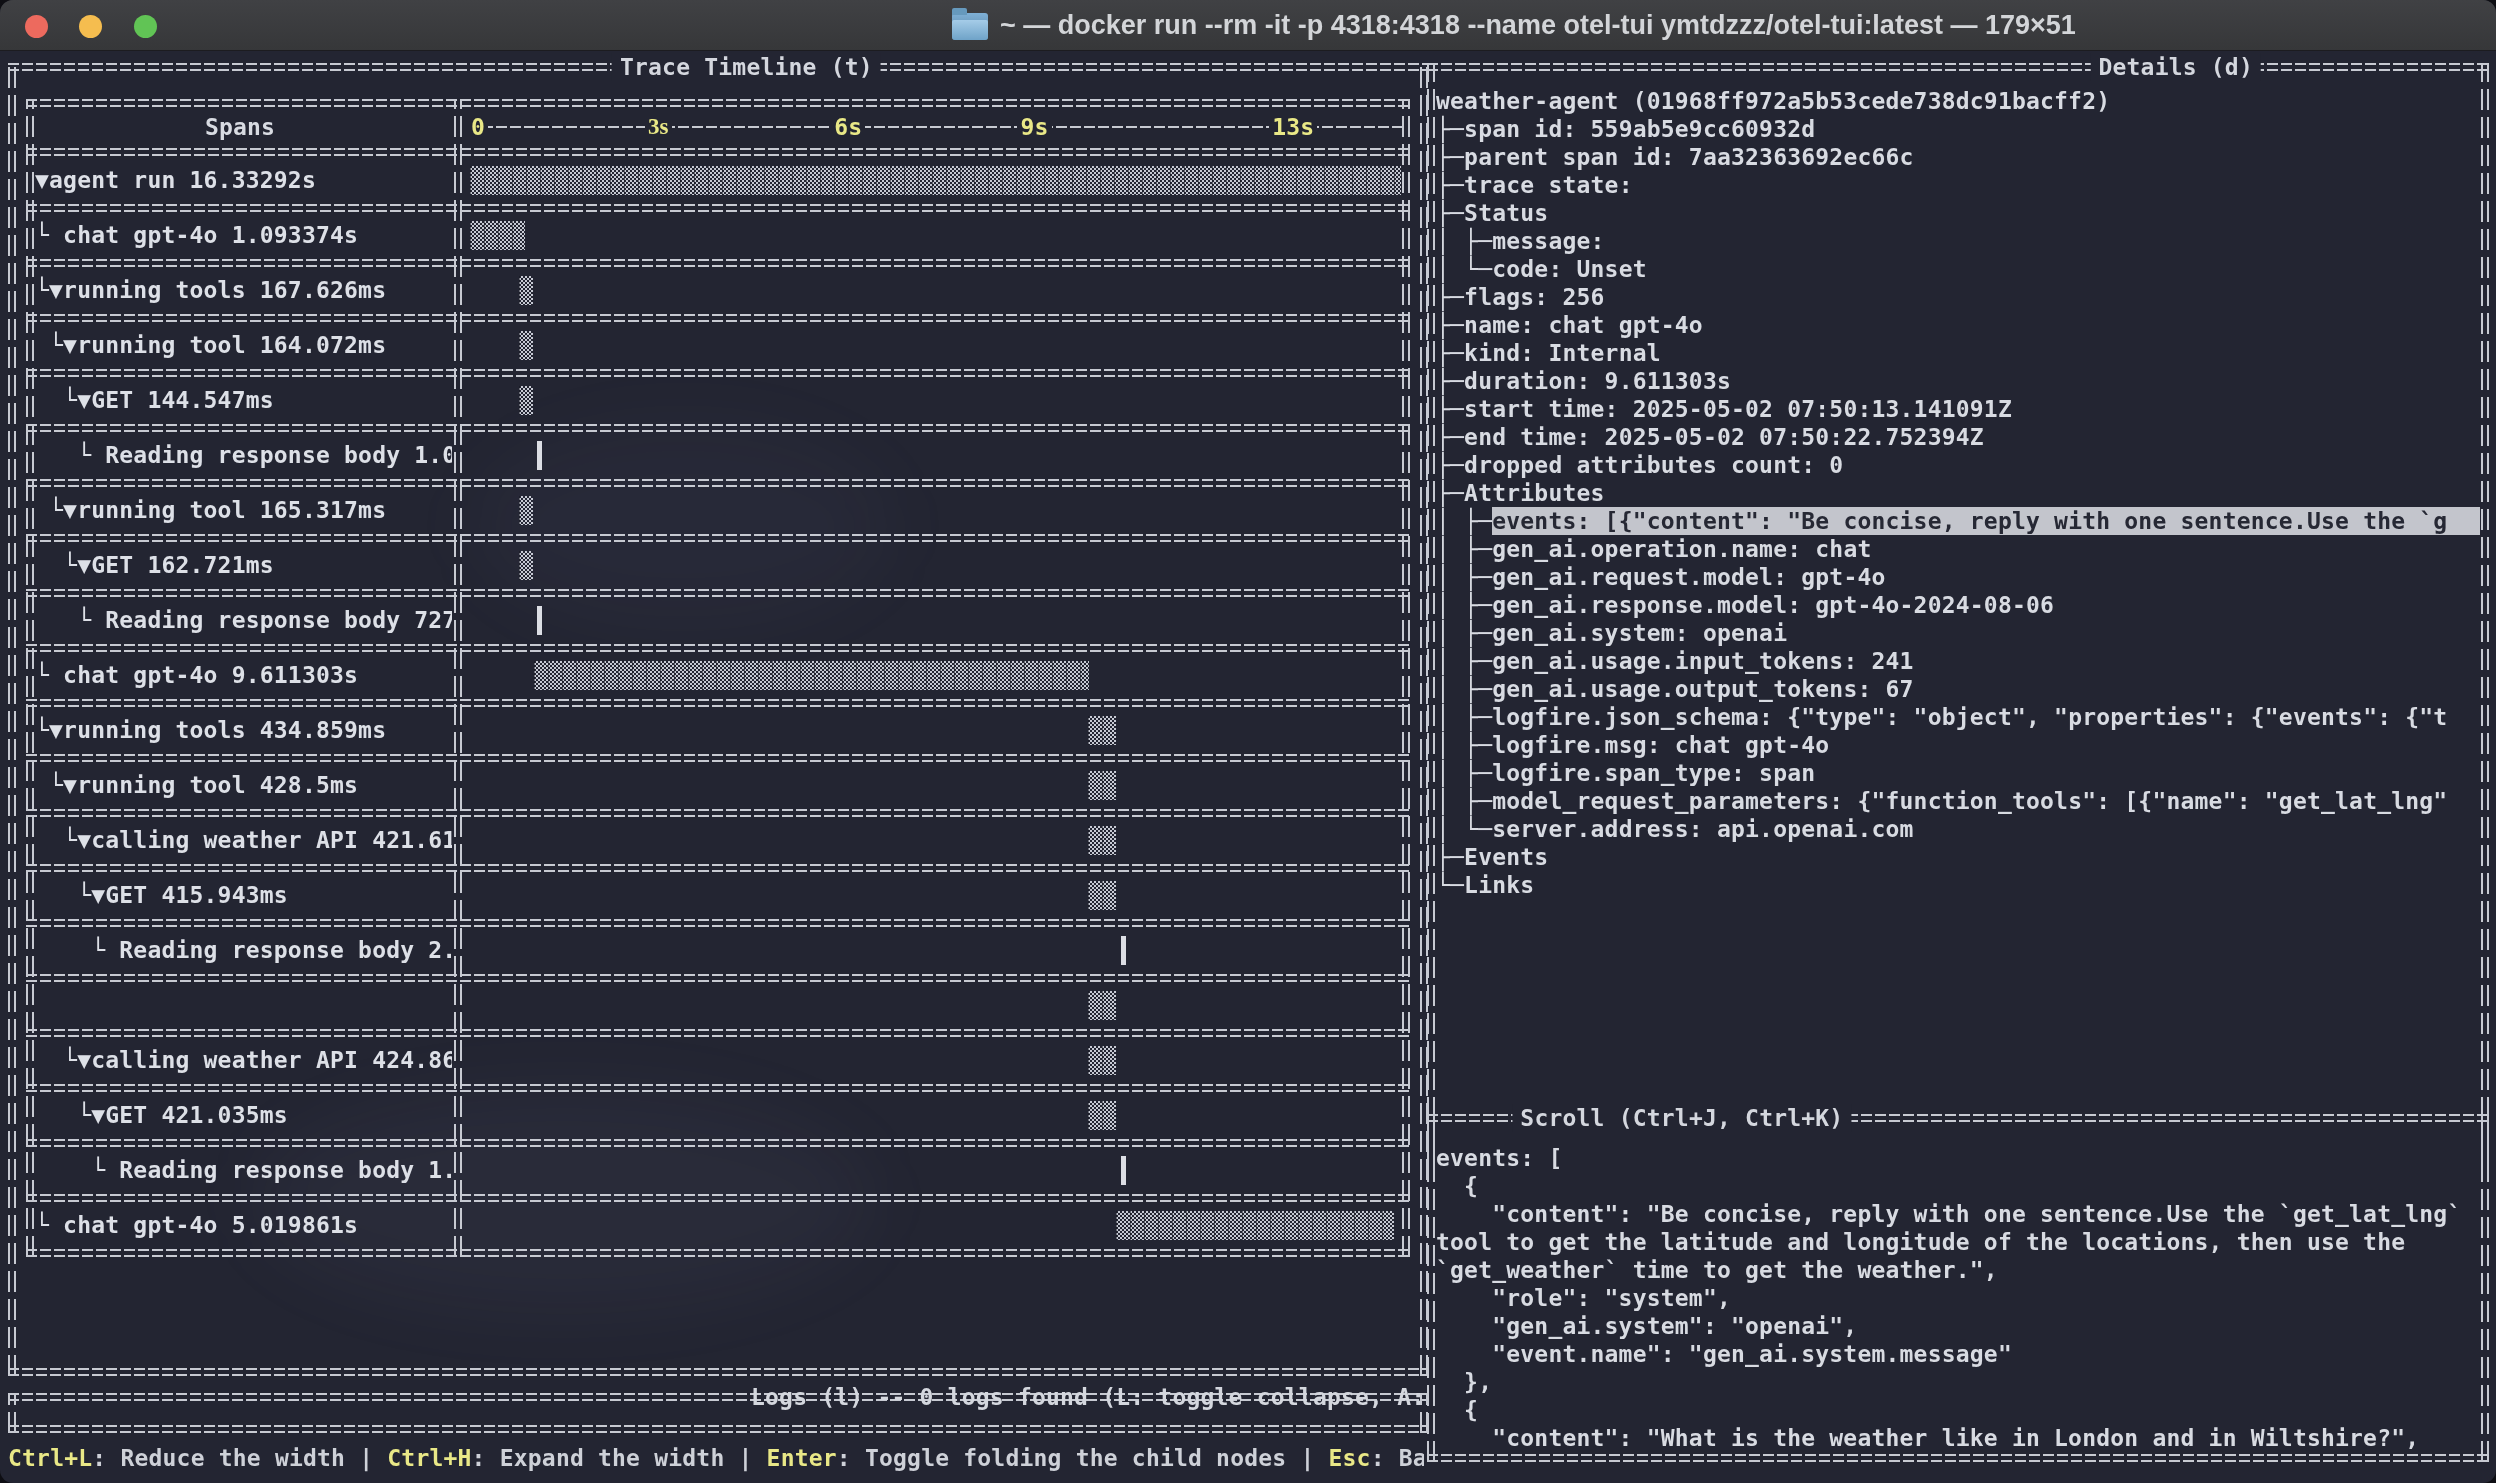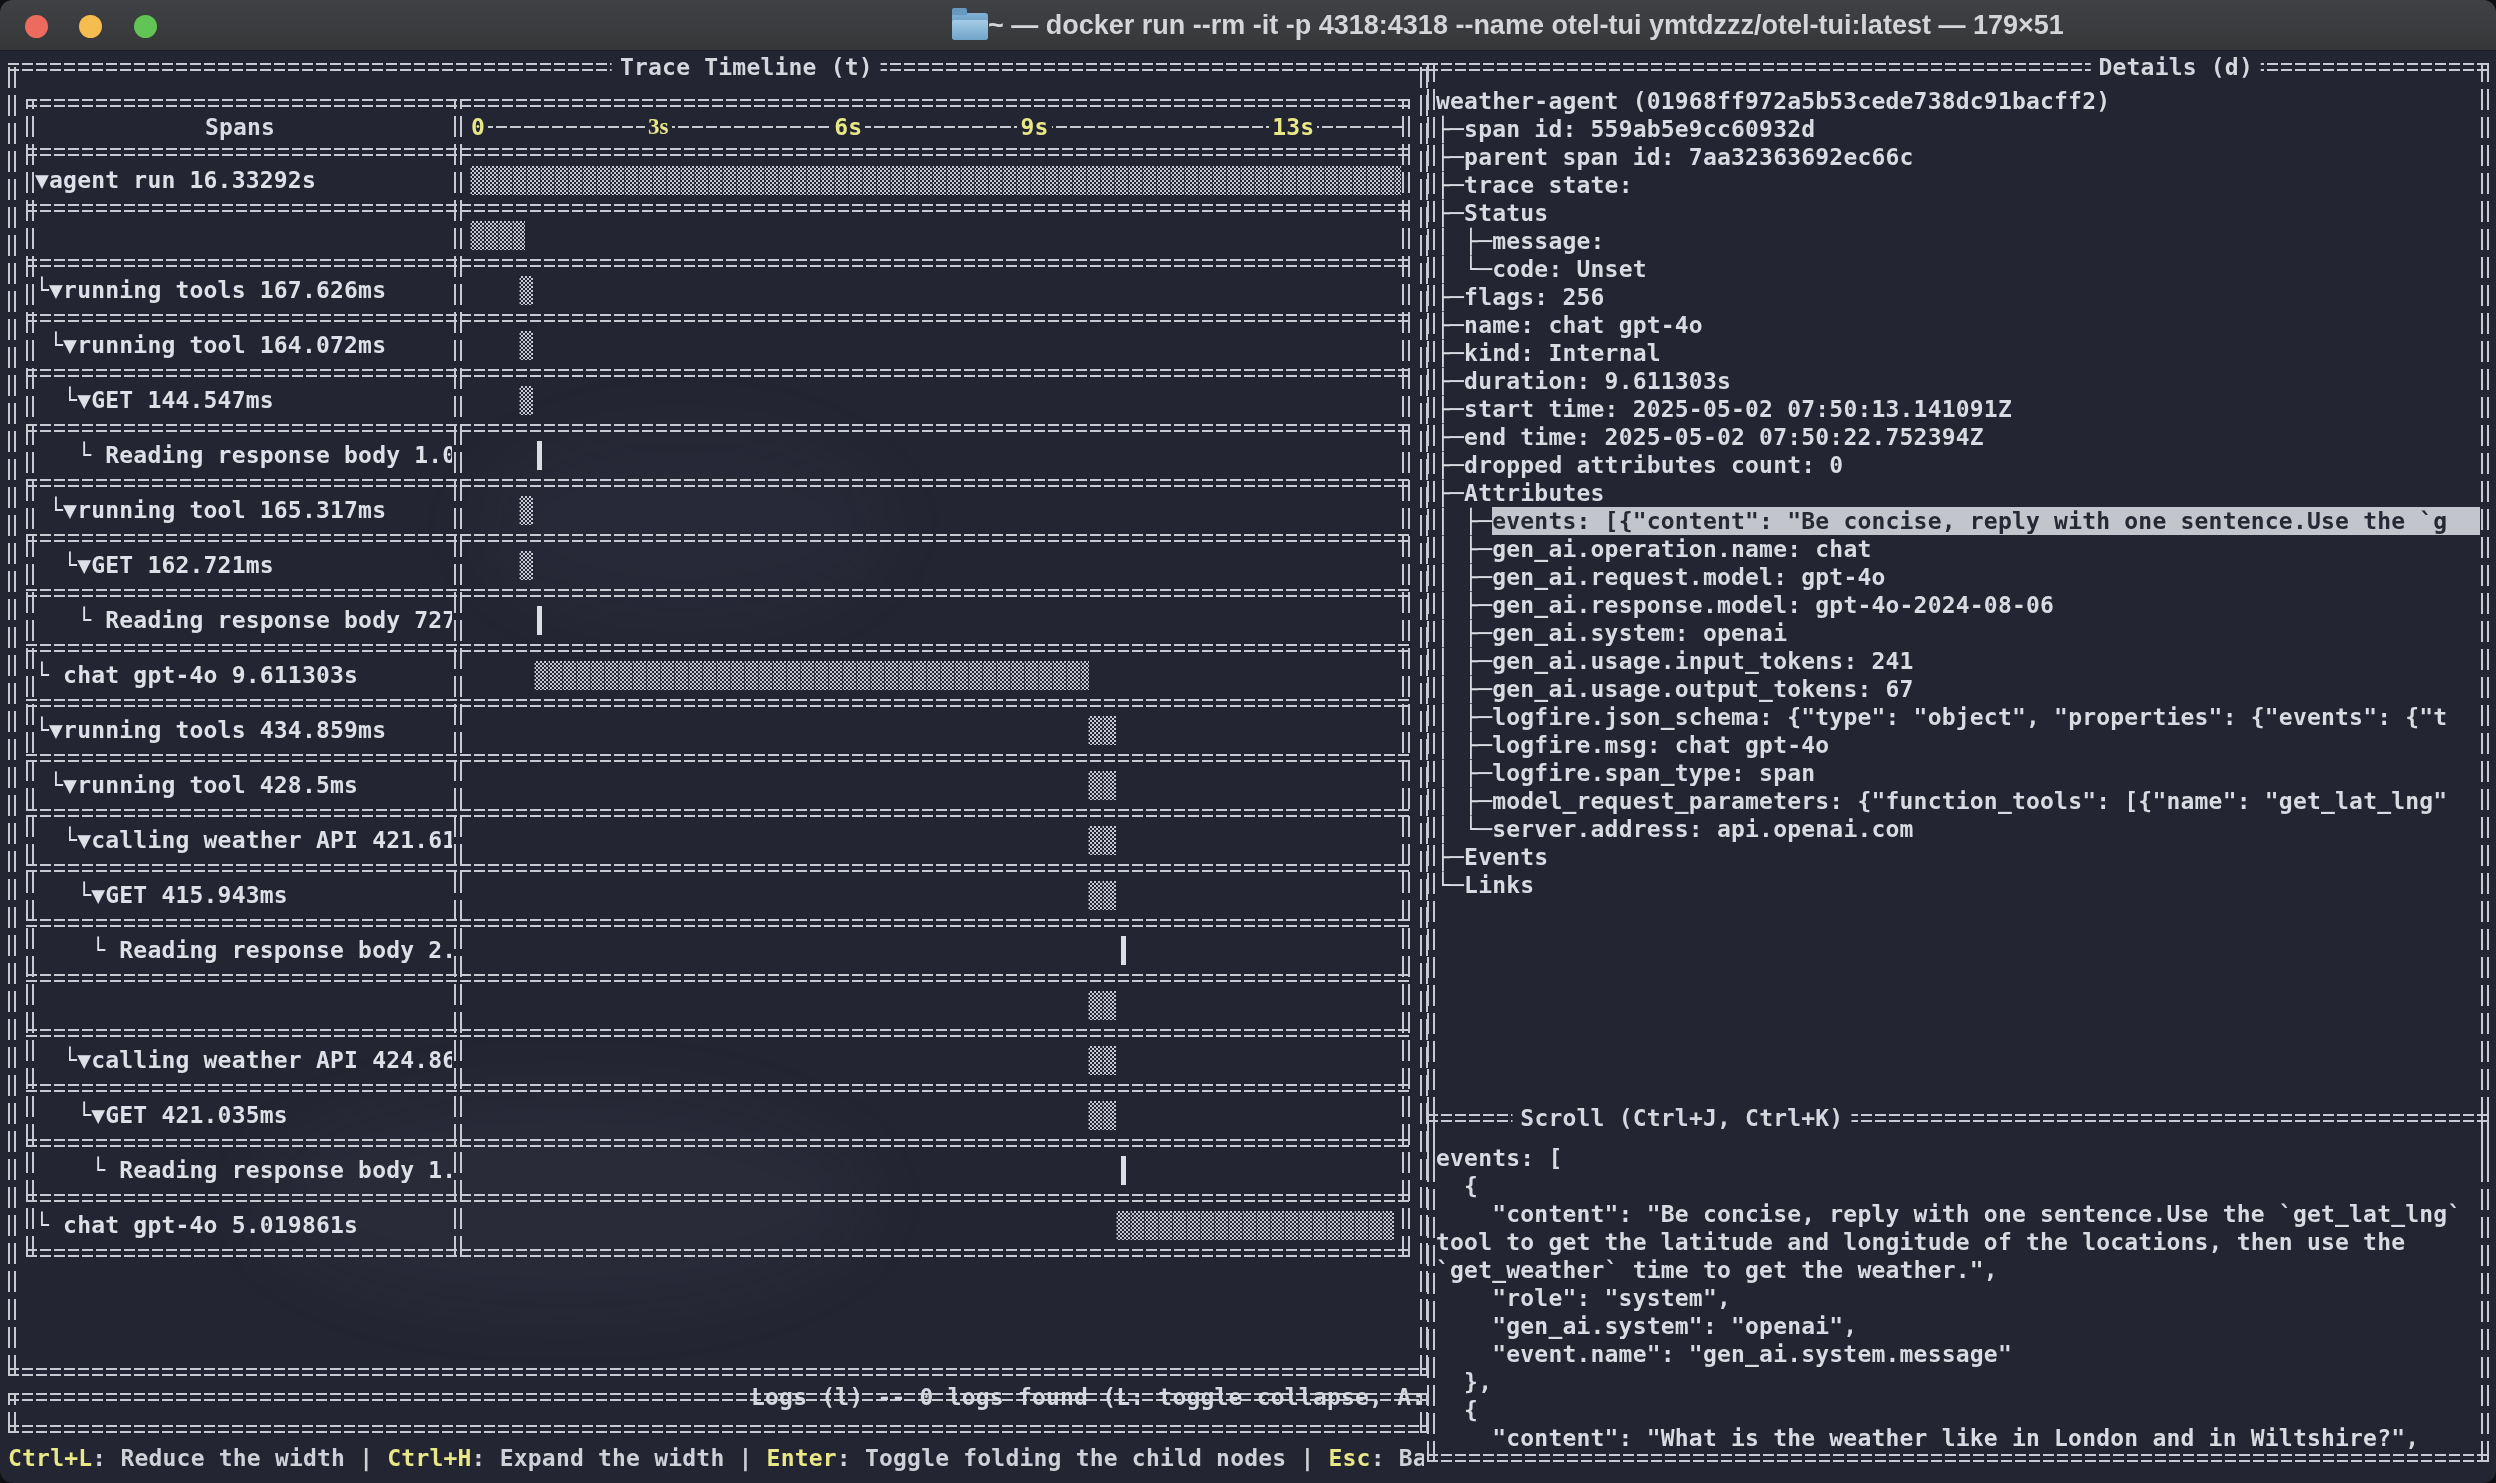--- a/index.html
+++ b/index.html
@@ -8,21 +8,21 @@
   }
   *{margin:0;padding:0;box-sizing:border-box}
   html,body{width:2497px;height:1483px;background:#0e0e13;font-family:"DejaVu Sans Mono","Liberation Mono",monospace}
   #window{position:absolute;inset:0;border-radius:13px;overflow:hidden;background:var(--bg)}
   
   #titlebar{position:absolute;left:0;top:0;right:0;height:51px;background:linear-gradient(#404144,#363739);border-bottom:1px solid #1c1c20}
   .tl{position:absolute;top:15px;width:23px;height:23px;border-radius:50%}
   .tl.r{left:25px;background:#ed6a5e}
   .tl.y{left:79px;background:#f5bd4f}
   .tl.g{left:134px;background:#61c455}
-  #title-wrap{position:absolute;left:952px;top:0;height:51px;display:flex;align-items:center;}
+  #title-wrap{position:absolute;left:952px;top:0;height:51px;display:flex;align-items:center;gap:12px}
   .folder{position:relative;width:36px;height:27px;border-radius:3px;background:linear-gradient(#7fb0d6,#54809f);margin-top:2px}
   .folder::before{content:"";position:absolute;top:-5px;left:0;width:15px;height:7px;border-radius:2px 2px 0 0;background:#6699bd}
   .folder::after{content:"";position:absolute;left:0;right:0;top:7px;bottom:0;border-radius:2px 2px 3px 3px;background:linear-gradient(#a5cce8,#6fa3c8)}
   #window-title{font-family:"Liberation Sans","DejaVu Sans",sans-serif;font-size:27px;font-weight:700;color:#d3d5d8;white-space:pre}
   
   #term{position:absolute;left:0;top:51px;right:0;bottom:0;font-size:23px;font-weight:700;letter-spacing:0.2px;color:var(--tx)}
   .blob{position:absolute;border-radius:50%;filter:blur(34px);pointer-events:none}
   
   .dlh{position:absolute;height:8px;background:
     repeating-linear-gradient(90deg,var(--bc) 0 11px,transparent 11px 14px) 0 0/100% 2px no-repeat,
@@ -119,20 +119,21 @@
         </div>
         <div id="span-rows">
             <div class="trow">
               <span class="tlabel">▼agent run 16.33292s</span>
               <div class="track">
                 <div class="bar hatch" style="left: 0.2%; width: 99.5%;"></div>
               </div>
               <i class="dlh rowsep"></i>
             </div>
             <div class="trow">
+              <span class="tlabel">└ chat gpt-4o 1.093374s</span>
               <div class="track">
                 <div class="bar hatch" style="left: 0.2%; width: 5.9%;"></div>
               </div>
               <i class="dlh rowsep"></i>
             </div>
             <div class="trow">
               <span class="tlabel">└▼running tools 167.626ms</span>
               <div class="track">
                 <div class="bar hatch" style="left: 5.4%; width: 1.5%;"></div>
               </div>

